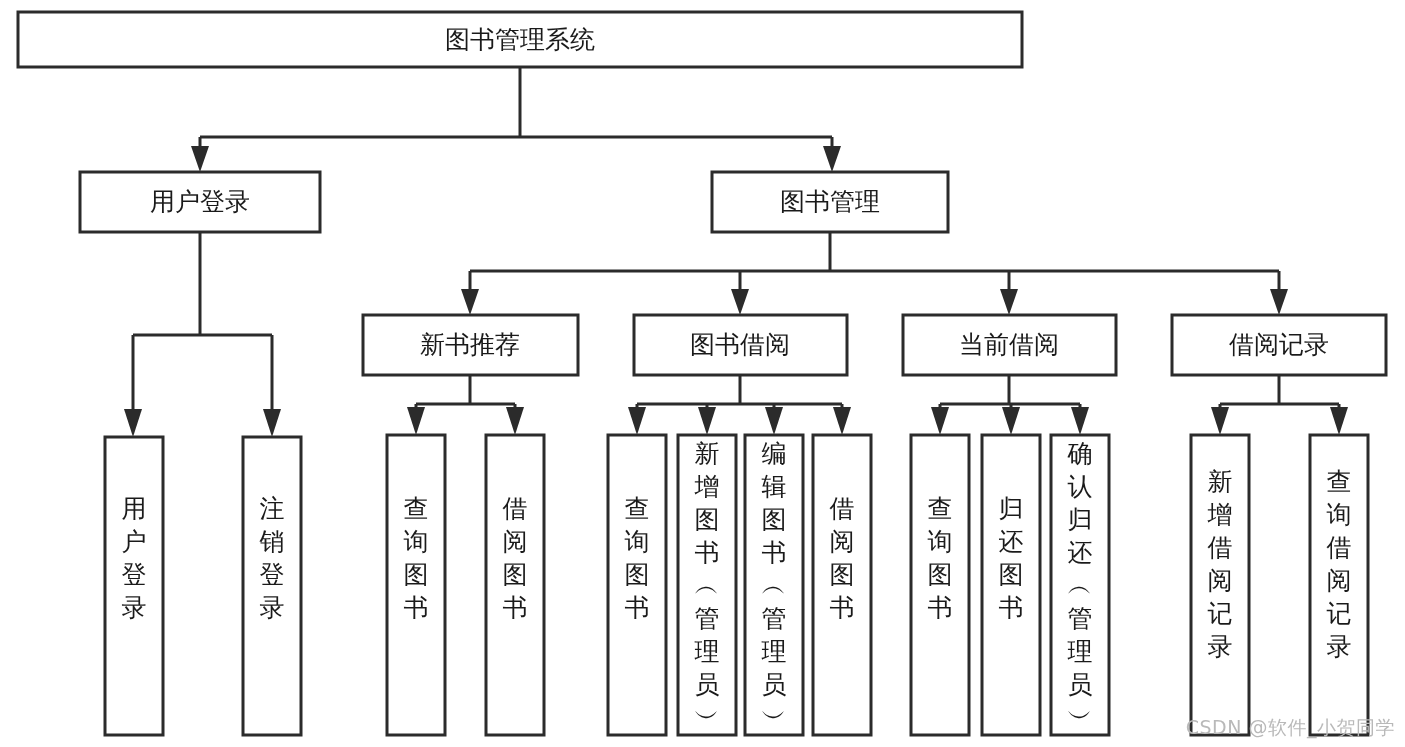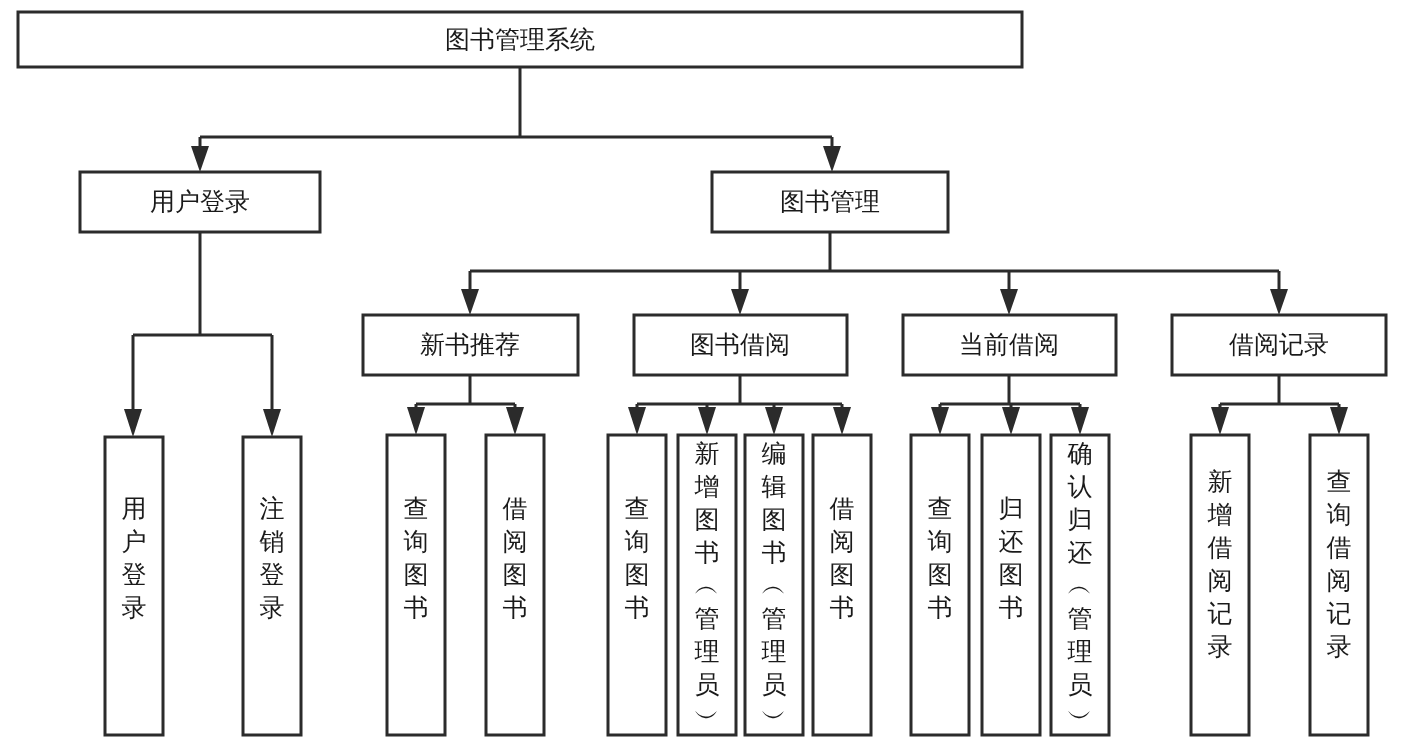--- a/index.html
+++ b/index.html
@@ -217,13 +217,14 @@
       <rect class="node-box" x="1191" y="435" width="58" height="300"></rect>
       <text class="node-label-v" x="1220" y="490"><tspan x="1220" dy="0">新</tspan><tspan x="1220" dy="33">增</tspan><tspan x="1220" dy="33">借</tspan><tspan x="1220" dy="33">阅</tspan><tspan x="1220" dy="33">记</tspan><tspan x="1220" dy="33">录</tspan></text>
     </g>
     <g>
       <rect class="node-box" x="1310" y="435" width="58" height="300"></rect>
       <text class="node-label-v" x="1339" y="490"><tspan x="1339" dy="0">查</tspan><tspan x="1339" dy="33">询</tspan><tspan x="1339" dy="33">借</tspan><tspan x="1339" dy="33">阅</tspan><tspan x="1339" dy="33">记</tspan><tspan x="1339" dy="33">录</tspan></text>
     </g>
 
   </svg>
 
+  <div class="watermark">CSDN @软件_小贺同学</div>
 </div>
 
 </body></html>

